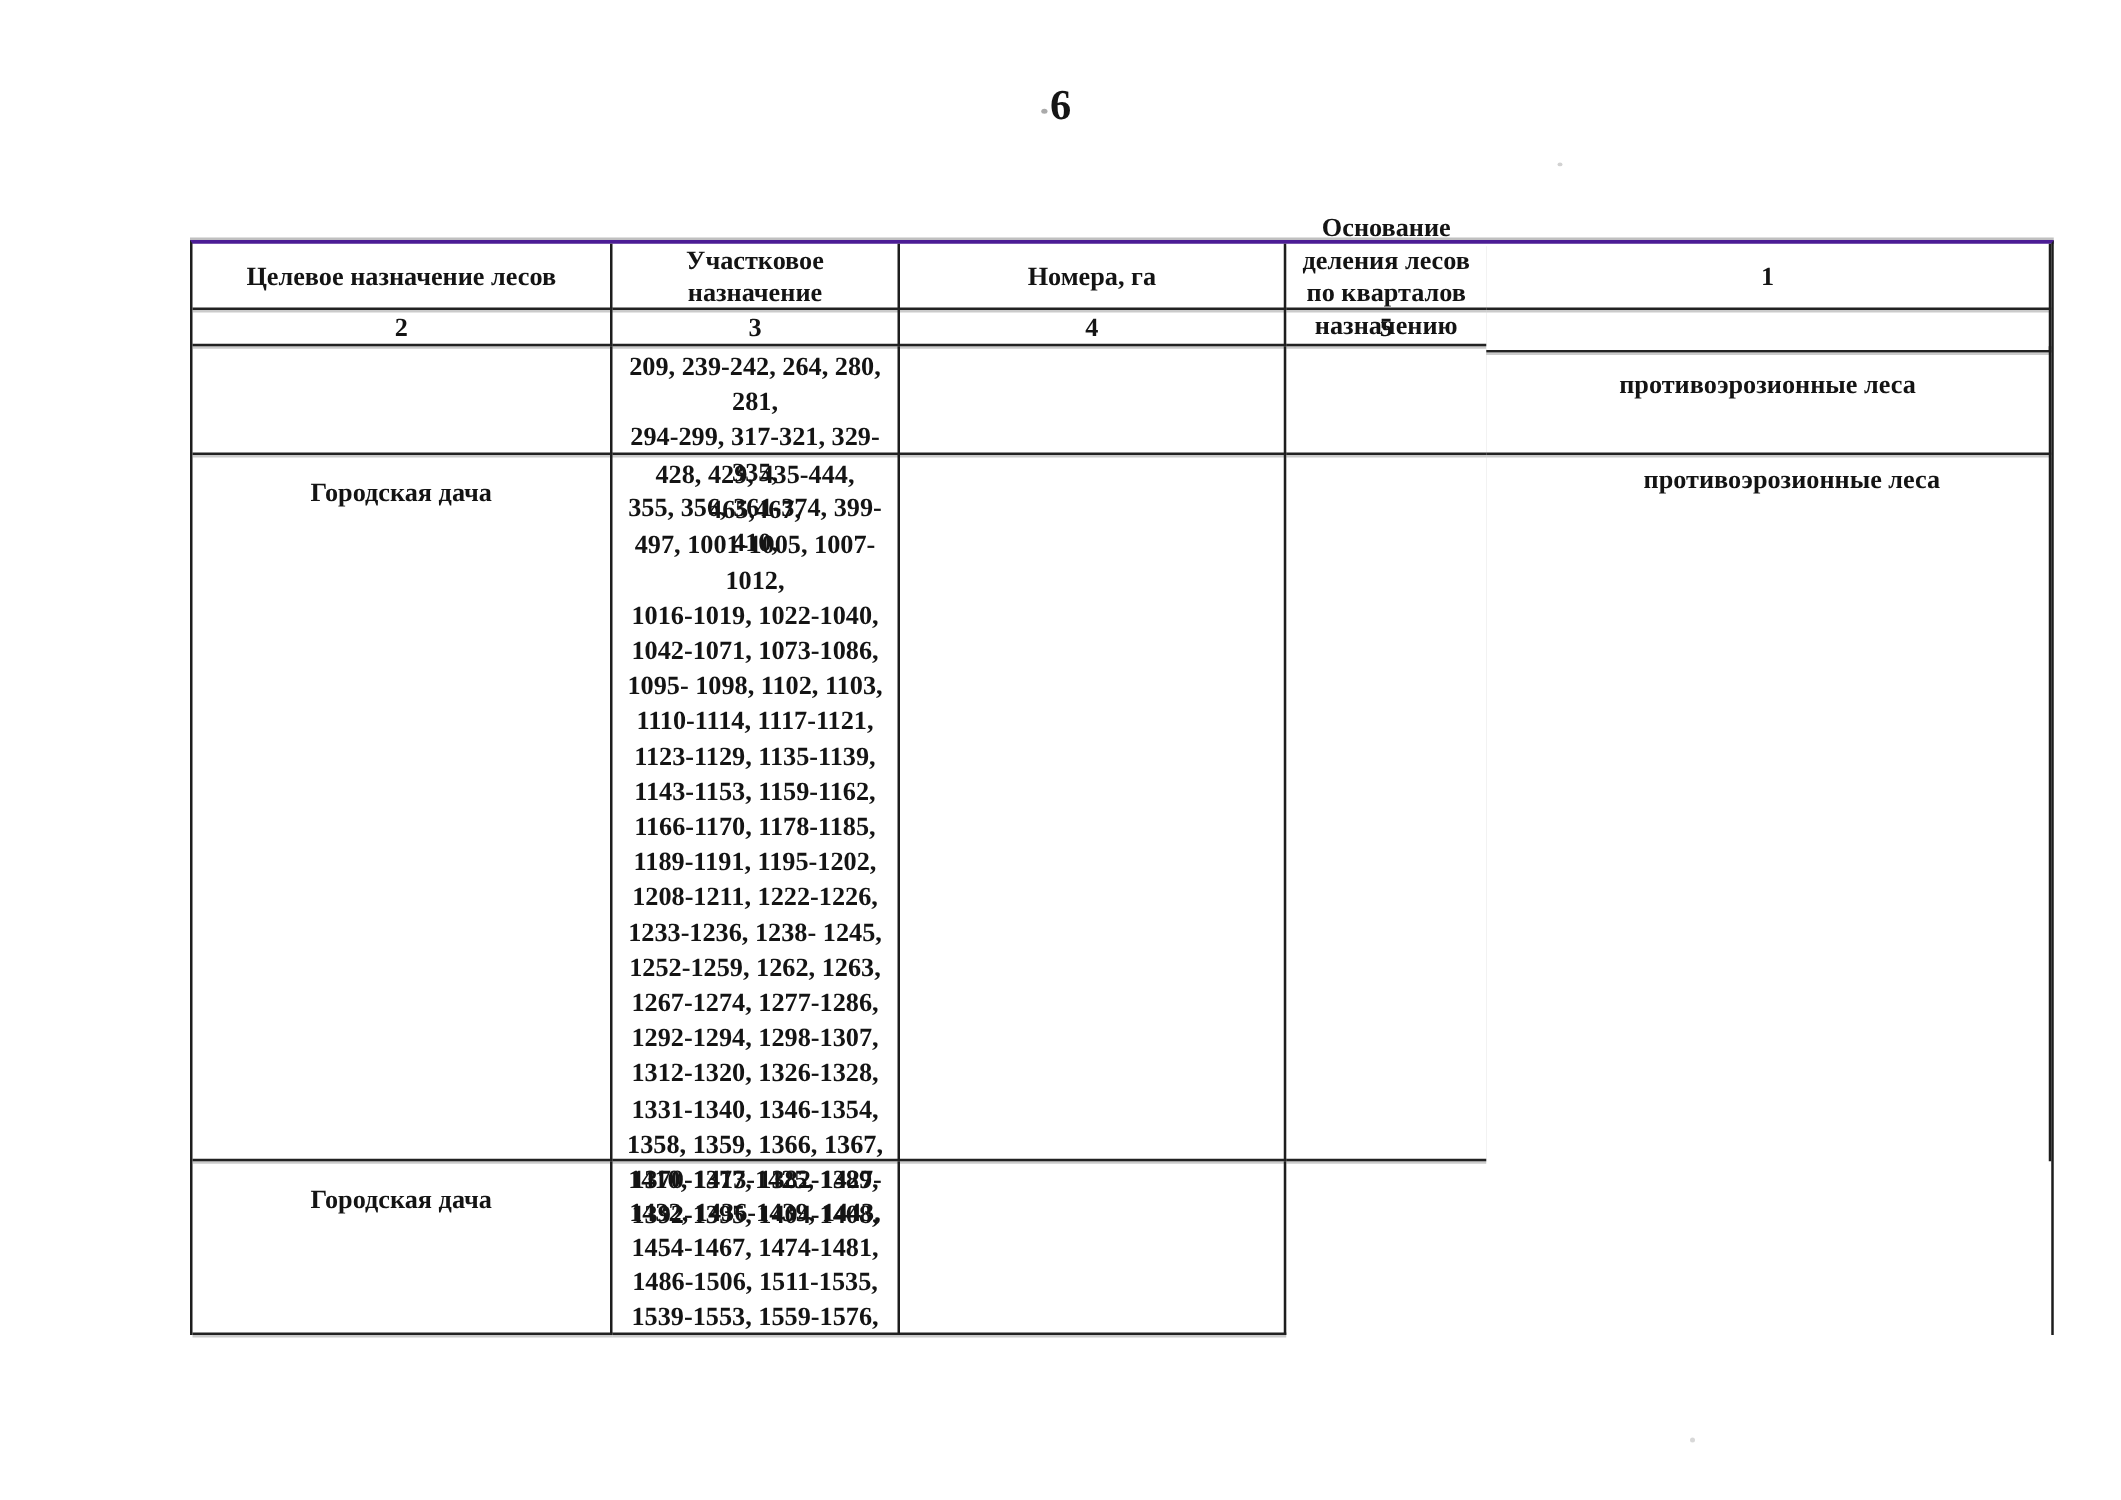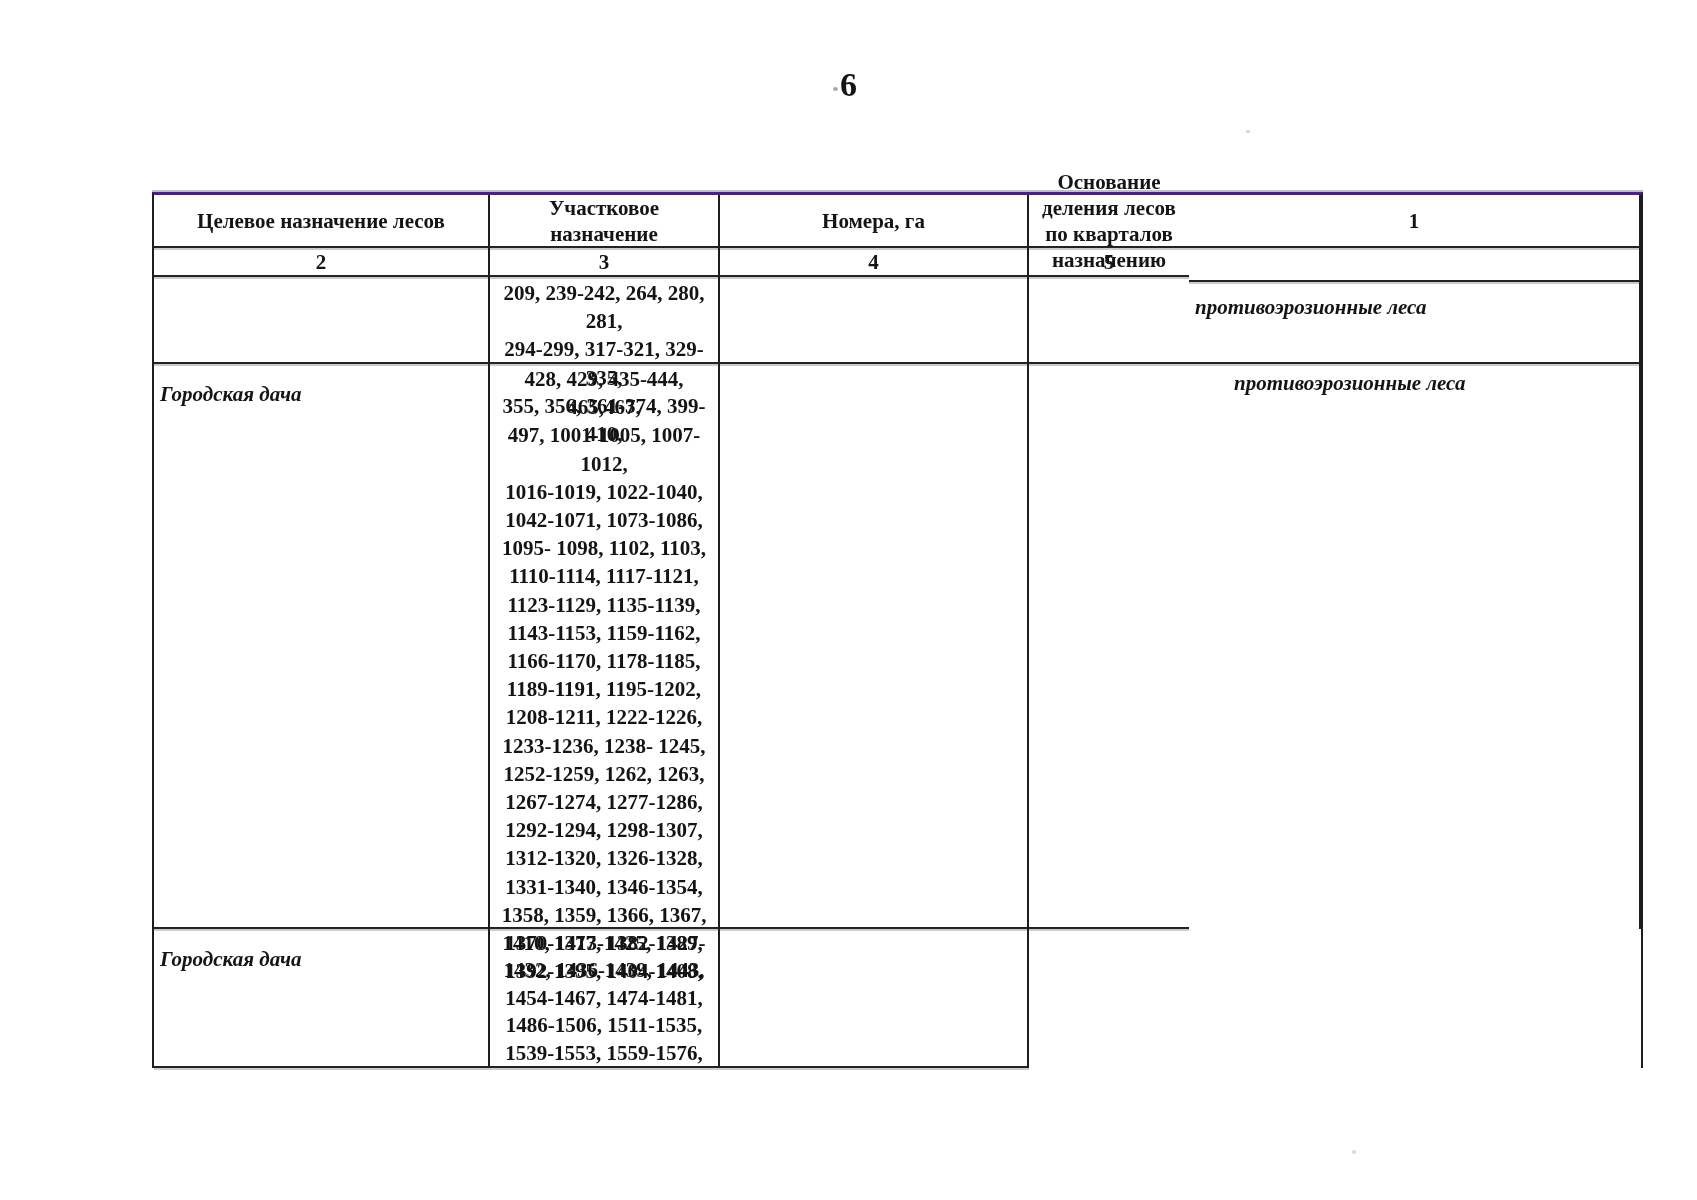--- a/index.html
+++ b/index.html
@@ -70,23 +70,22 @@
   }
   .ncell {
     display: flex;
     align-items: center;
     justify-content: center;
     text-align: center;
     line-height: 24px;
   }
   .tcell {
     padding: 16px 6px;
-    text-align: left;
+    text-align: center;
     vertical-align: top;
-    font-style: italic;
   }
   .indent {
     padding-left: 45px;
     padding-top: 5px;
   }
   .qcell {
     text-align: center;
     white-space: pre-line;
     padding: 2px 4px;
   }

